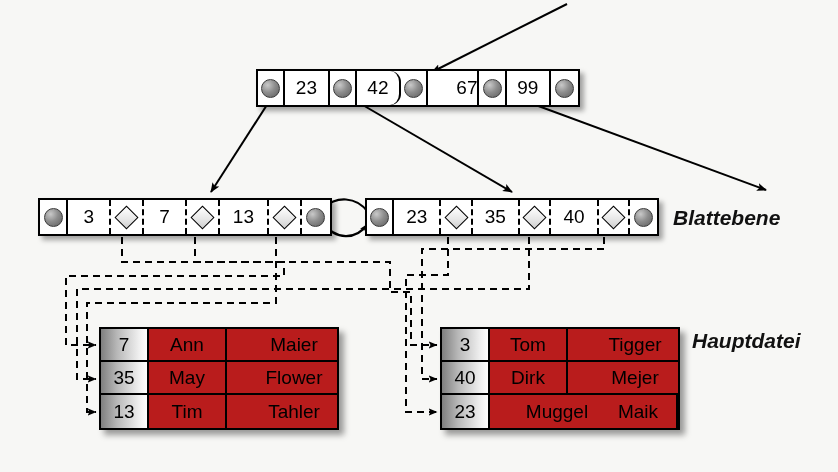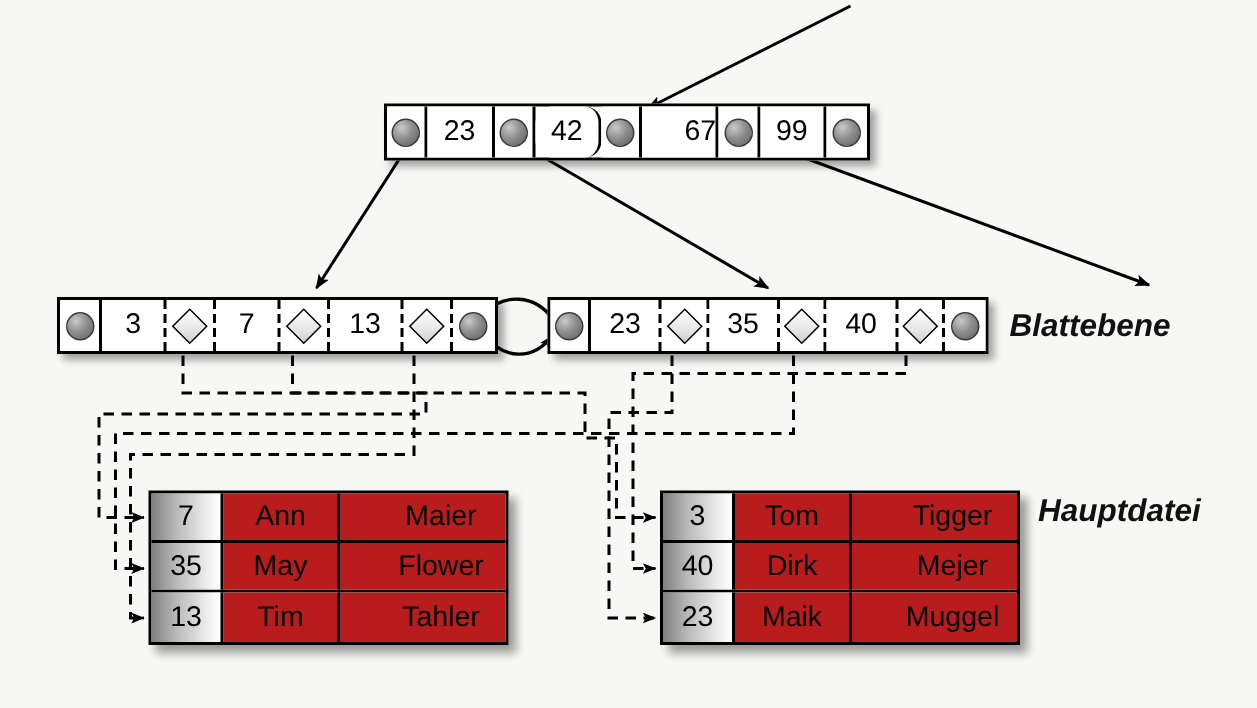--- a/index.html
+++ b/index.html
@@ -273,21 +273,21 @@
       <div class="tcell n">Tom</div>
       <div class="tcell s">Tigger</div>
     </div>
     <div class="trow">
       <div class="tcell k">40</div>
       <div class="tcell n">Dirk</div>
       <div class="tcell s">Mejer</div>
     </div>
     <div class="trow">
       <div class="tcell k">23</div>
+      <div class="tcell s">Muggel</div>
       <div class="tcell n">Maik</div>
-      <div class="tcell s">Muggel</div>
     </div>
   </div>
 
   <div class="sidelabel" style="left:673px; top:206px;">Blattebene</div>
   <div class="sidelabel" style="left:692px; top:329px;">Hauptdatei</div>
 
 </div>
 
 </body></html>

